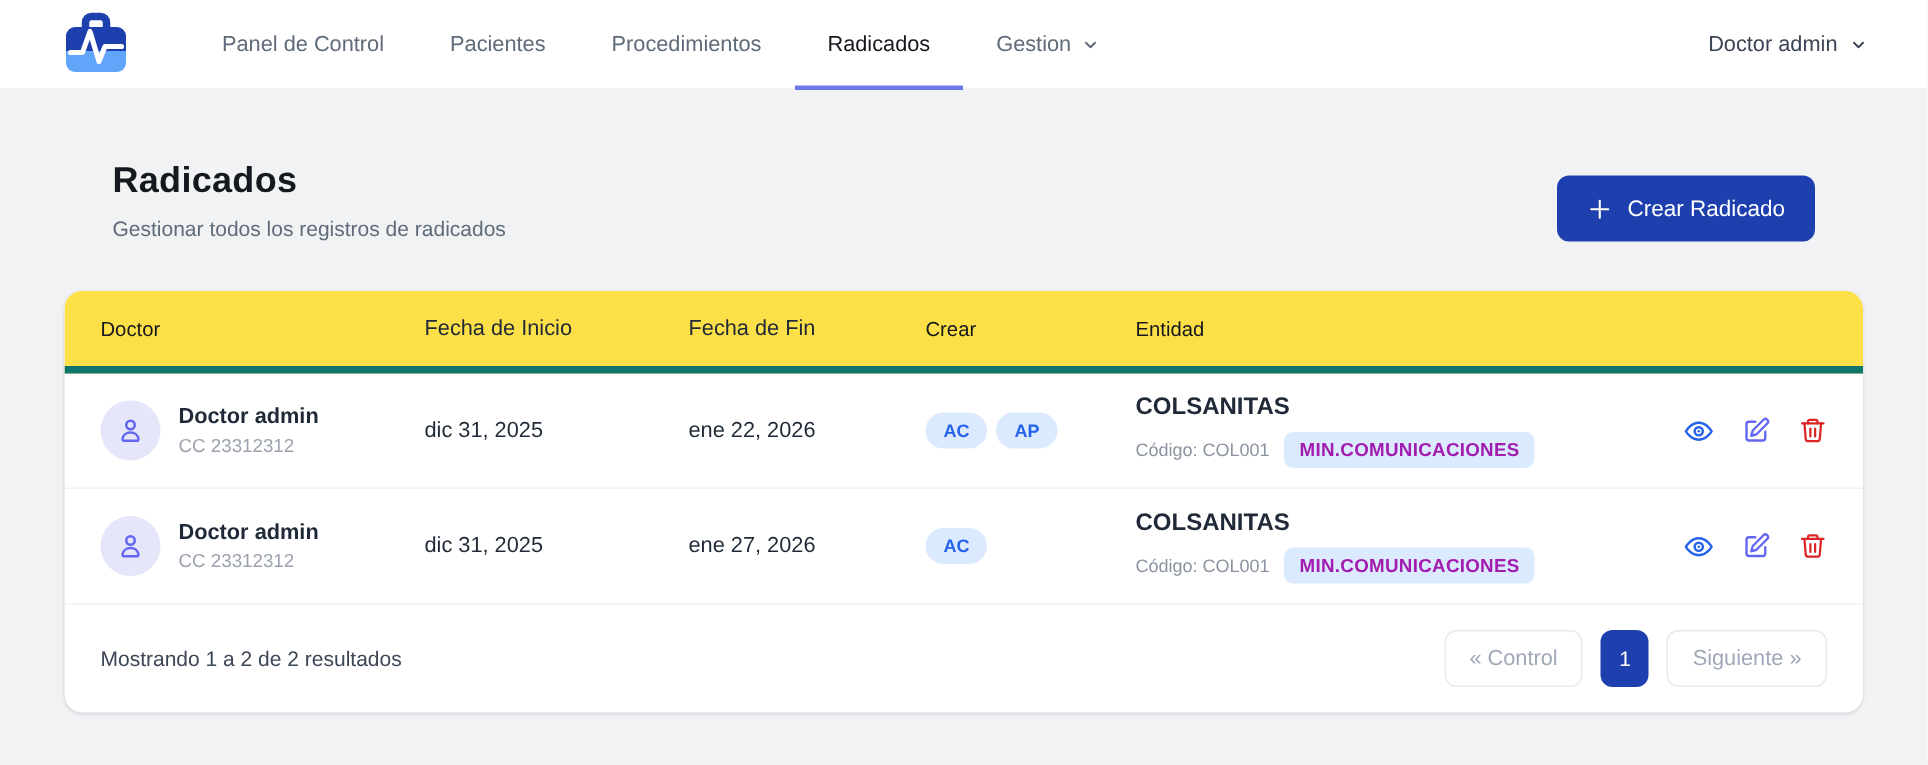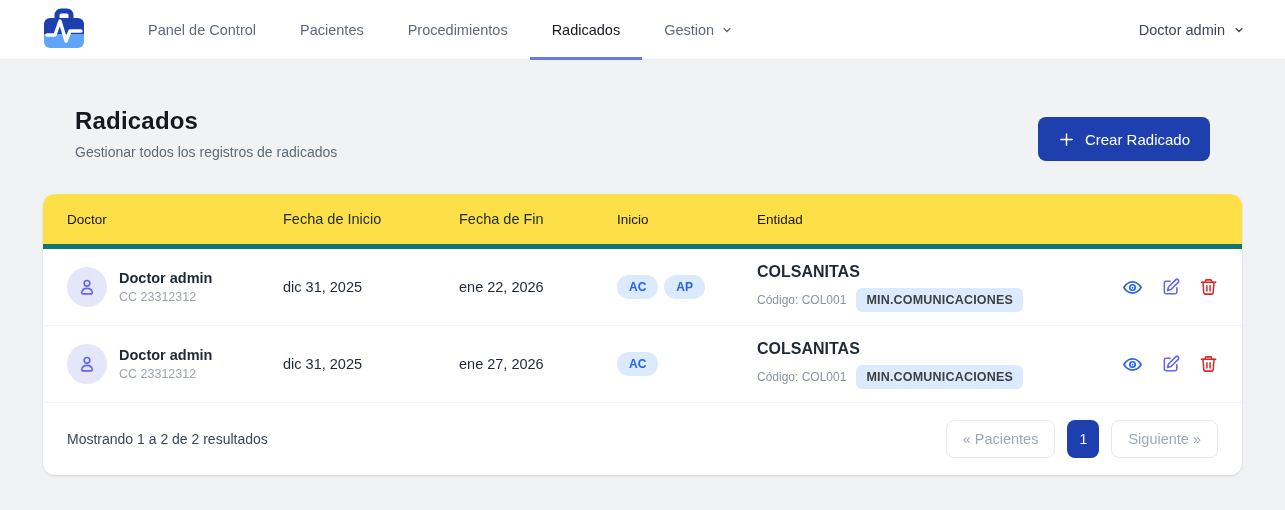--- a/index.html
+++ b/index.html
@@ -48,21 +48,21 @@
             align-items:center; justify-content:center; margin-right:12px; flex:none; }
   .doc-name { font-size:14.5px; font-weight:600; color:#1f2937; }
   .doc-id { font-size:12.5px; color:#9ca3af; margin-top:4px; }
 
   .pill { background:#dbeafe; color:#2563eb; font-size:12px; font-weight:700;
           padding:5px 12px; border-radius:999px; }
 
   .ent-name { font-size:16px; font-weight:600; color:#1f2937; }
   .ent-sub { display:flex; align-items:center; gap:10px; margin-top:7px; }
   .ent-code { font-size:12px; color:#8b93a1; }
-  .ent-badge { background:#dbeafe; color:#404040; font-size:12.5px; font-weight:700;
+  .ent-badge { background:#dbeafe; color:#a21caf; font-size:12.5px; font-weight:700;
                padding:5px 10px; border-radius:6px; letter-spacing:.2px; }
 
   .icon-btn { background:none; border:none; padding:0; cursor:pointer; display:flex; }
 
   
   .tfoot { display:flex; align-items:center; justify-content:space-between; height:72px; padding:0 24px; }
   .results { font-size:14px; color:#3c4656; }
   .pager { display:flex; align-items:center; gap:12px; }
   .pg-btn { background:#ffffff; border:1px solid #e7e9ee; border-radius:8px; height:38px;
             padding:0 16px; font-size:14.5px; color:#a0a8b8; cursor:pointer;
@@ -131,21 +131,21 @@
       <span>Crear Radicado</span>
     </button>
   </div>
 
   <div class="card">
 
     <div class="thead">
       <div class="th c-doctor">Doctor</div>
       <div class="th c-inicio">Fecha de Inicio</div>
       <div class="th c-fin">Fecha de Fin</div>
-      <div class="th c-tipos">Inicio</div>
+      <div class="th c-tipos">Crear</div>
       <div class="th c-entidad">Entidad</div>
       <div class="th c-actions"></div>
     </div>
 
     <div class="trow">
       <div class="c-doctor">
         <div class="avatar">
           <svg width="22" height="22" viewBox="0 0 24 24" fill="none" stroke="#6366f1" stroke-width="1.8" stroke-linecap="round" stroke-linejoin="round">
             <circle cx="12" cy="8" r="3.1"></circle>
             <path d="M6.2 18.2c.4-2.9 2.9-4.7 5.8-4.7s5.4 1.8 5.8 4.7c.1.7-.5 1.3-1.2 1.3H7.4c-.7 0-1.3-.6-1.2-1.3z"></path>
@@ -240,20 +240,20 @@
             <path d="M5 6l1.1 13.4A2 2 0 0 0 8.1 21h7.8a2 2 0 0 0 2-1.6L19 6"></path>
             <path d="M10 10.5v6.5M14 10.5v6.5"></path>
           </svg>
         </button>
       </div>
     </div>
 
     <div class="tfoot">
       <div class="results">Mostrando 1 a 2 de 2 resultados</div>
       <div class="pager">
-        <button class="pg-btn">« Pacientes</button>
+        <button class="pg-btn">« Control</button>
         <button class="pg-current">1</button>
         <button class="pg-btn">Siguiente »</button>
       </div>
     </div>
 
   </div>
 </div>
 
 </body></html>

